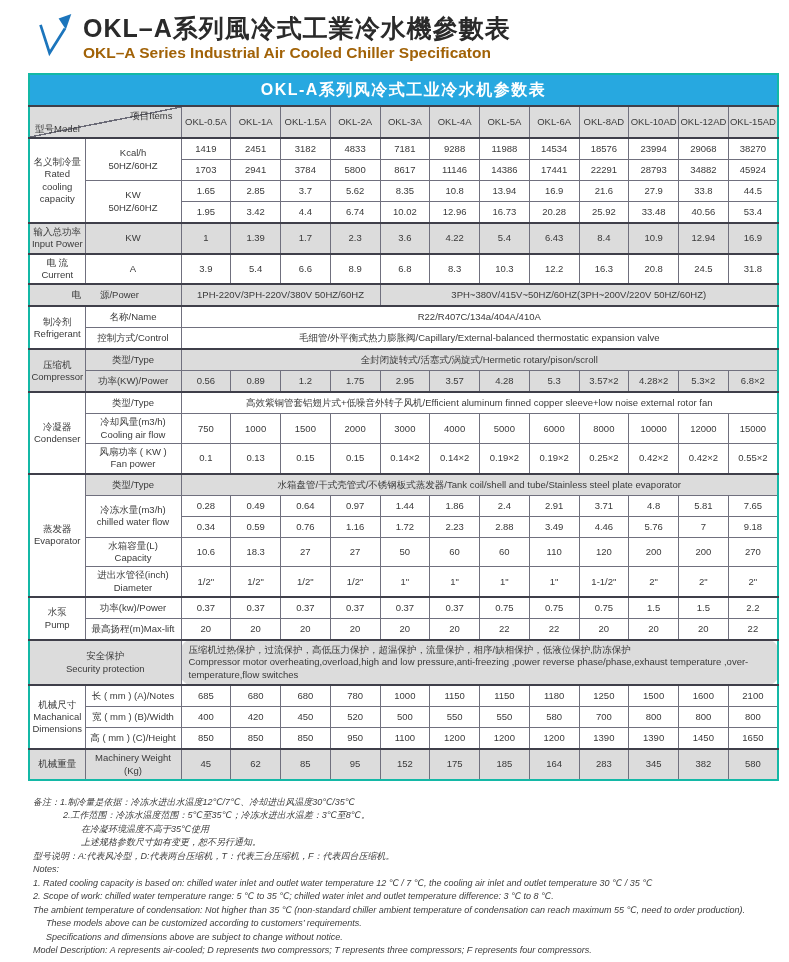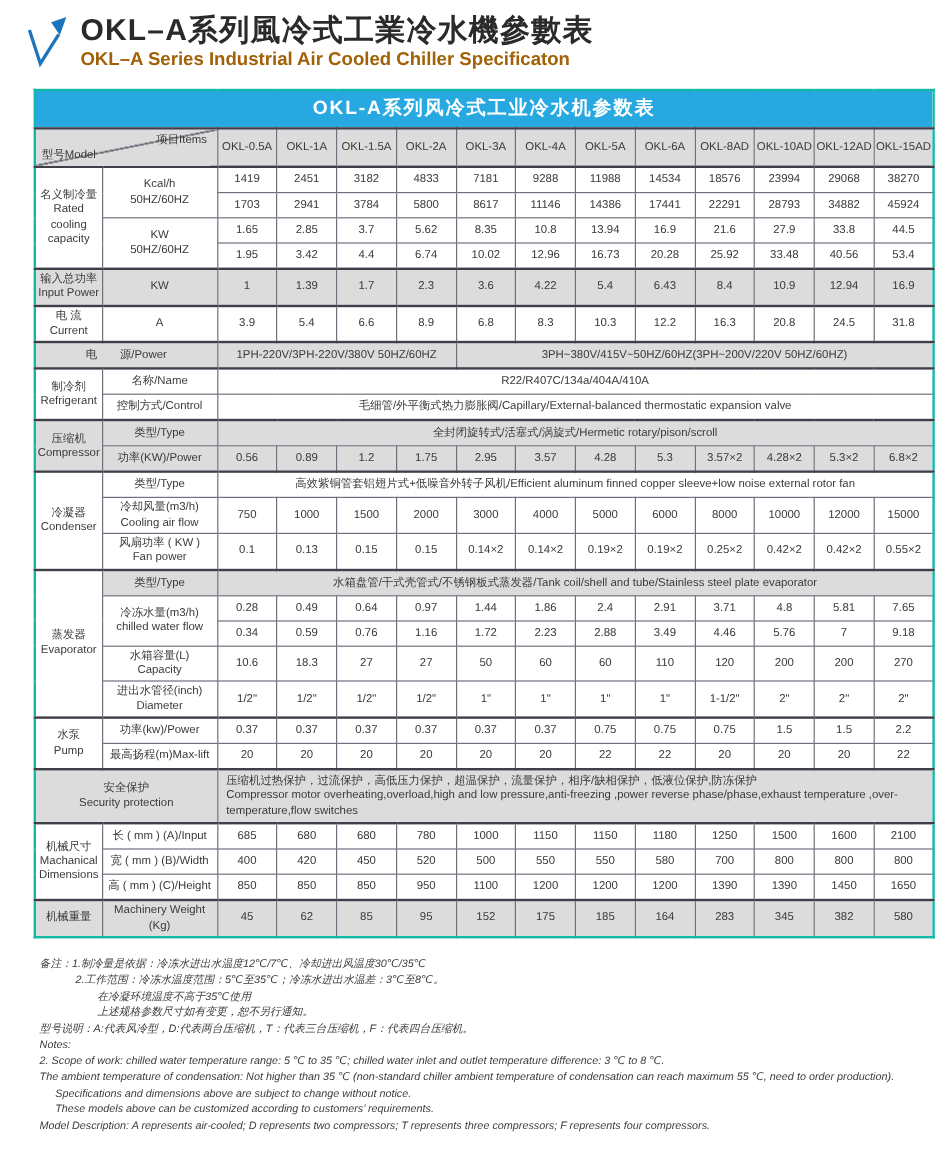--- a/index.html
+++ b/index.html
@@ -1,21 +1,21 @@
 <!DOCTYPE html>
 <html><head>
 <meta charset="utf-8">
 <style>
   html,body{margin:0;padding:0;}
   body{
     width:789px;height:962px;background:#ffffff;
     font-family:"Liberation Sans","DejaVu Sans",sans-serif;color:#333;
     overflow:hidden;
   }
-  .page-header{display:flex;align-items:center;padding:7px 0 0 20px;}
+  .page-header{display:flex;align-items:flex-end;padding:7px 0 0 36px;}
   .logo{flex:0 0 auto;margin-top:3px;}
   .titles{margin-left:9px;}
   .title-zh{font-size:25px;font-weight:600;color:#2a2a2a;letter-spacing:1px;line-height:1.15;}
   .title-en{font-size:15.5px;font-weight:600;color:#a16207;margin-top:1px;}
 
   table.spec{
     border-collapse:collapse;table-layout:fixed;width:749px;
     margin:11px 0 0 28px;border:2px solid #14b8a6;
   }
   col.c-cat{width:56px;} col.c-item{width:96px;} col.c-val{width:49.75px;}
@@ -24,21 +24,21 @@
     text-align:center;vertical-align:middle;padding:2px 1px;
     white-space:pre-line;line-height:1.3;color:#3a3a3a;overflow:hidden;
   }
   .spec th.cap{
     background:#27a8e0;color:#ffffff;font-size:16px;font-weight:700;
     height:26px;letter-spacing:1.5px;border-bottom:2px solid #3f3f4a;
   }
   .spec thead th{height:26px;}
   .spec td{height:16px;}
   .shade{background:#dcdcdc;}
-  td.left{text-align:left;padding:3px 7px;}
+  td.left{text-align:left;padding:3px 7px;border-radius:10px;}
   tr.sec td{border-top:2px solid #3f3f4a;}
   .corner{
     position:relative;
     background-color:#dcdcdc;
     background-image:linear-gradient(to bottom right,
       transparent calc(50% - 0.7px), #6a6a76 calc(50% - 0.7px),
       #6a6a76 calc(50% + 0.7px), transparent calc(50% + 0.7px));
   }
   .cn-model{position:absolute;left:5px;bottom:2px;font-size:9.5px;}
   .cn-items{position:absolute;right:8px;top:3px;font-size:9.5px;margin-left:32px;}
@@ -365,21 +365,21 @@
       <tr class="sec">
         <td colspan="2" class="cat shade">安全保护
 Security protection</td>
         <td colspan="12" class="left shade">压缩机过热保护，过流保护，高低压力保护，超温保护，流量保护，相序/缺相保护，低液位保护,防冻保护
 Compressor motor overheating,overload,high and low pressure,anti-freezing ,power reverse phase/phase,exhaust temperature ,over-temperature,flow switches</td>
       </tr>
       <tr class="sec">
         <td rowspan="3" class="cat">机械尺寸
 Machanical
 Dimensions</td>
-        <td class="item">长 ( mm ) (A)/Input</td>
+        <td class="item">长 ( mm ) (A)/Notes</td>
         <td class="val">685</td>
         <td class="val">680</td>
         <td class="val">680</td>
         <td class="val">780</td>
         <td class="val">1000</td>
         <td class="val">1150</td>
         <td class="val">1150</td>
         <td class="val">1180</td>
         <td class="val">1250</td>
         <td class="val">1500</td>
@@ -436,18 +436,19 @@
     </tbody>
 </table>
 
 <div class="notes">
     <div class="note ind0">备注：1.制冷量是依据：冷冻水进出水温度12℃/7℃、冷却进出风温度30℃/35℃</div>
     <div class="note ind1">2.工作范围：冷冻水温度范围：5℃至35℃；冷冻水进出水温差：3℃至8℃。</div>
     <div class="note ind2">在冷凝环境温度不高于35℃使用</div>
     <div class="note ind2">上述规格参数尺寸如有变更，恕不另行通知。</div>
     <div class="note ind0">型号说明：A:代表风冷型，D:代表两台压缩机，T：代表三台压缩机，F：代表四台压缩机。</div>
     <div class="note ind0">Notes:</div>
+    <div class="note ind0">1. Rated cooling capacity is based on: chilled water inlet and outlet water temperature 12 ℃ / 7 ℃, the cooling air inlet and outlet temperature 30 ℃ / 35 ℃</div>
     <div class="note ind0">2. Scope of work: chilled water temperature range: 5 ℃ to 35 ℃; chilled water inlet and outlet temperature difference: 3 ℃ to 8 ℃.</div>
     <div class="note ind0">The ambient temperature of condensation: Not higher than 35 ℃ (non-standard chiller ambient temperature of condensation can reach maximum 55 ℃, need to order production).</div>
+    <div class="note ind3">These models above can be customized according to customers’ requirements.</div>
     <div class="note ind3">Specifications and dimensions above are subject to change without notice.</div>
-    <div class="note ind3">These models above can be customized according to customers’ requirements.</div>
     <div class="note ind0">Model Description: A represents air-cooled; D represents two compressors; T represents three compressors; F represents four compressors.</div>
   </div>
 
 </body></html>

